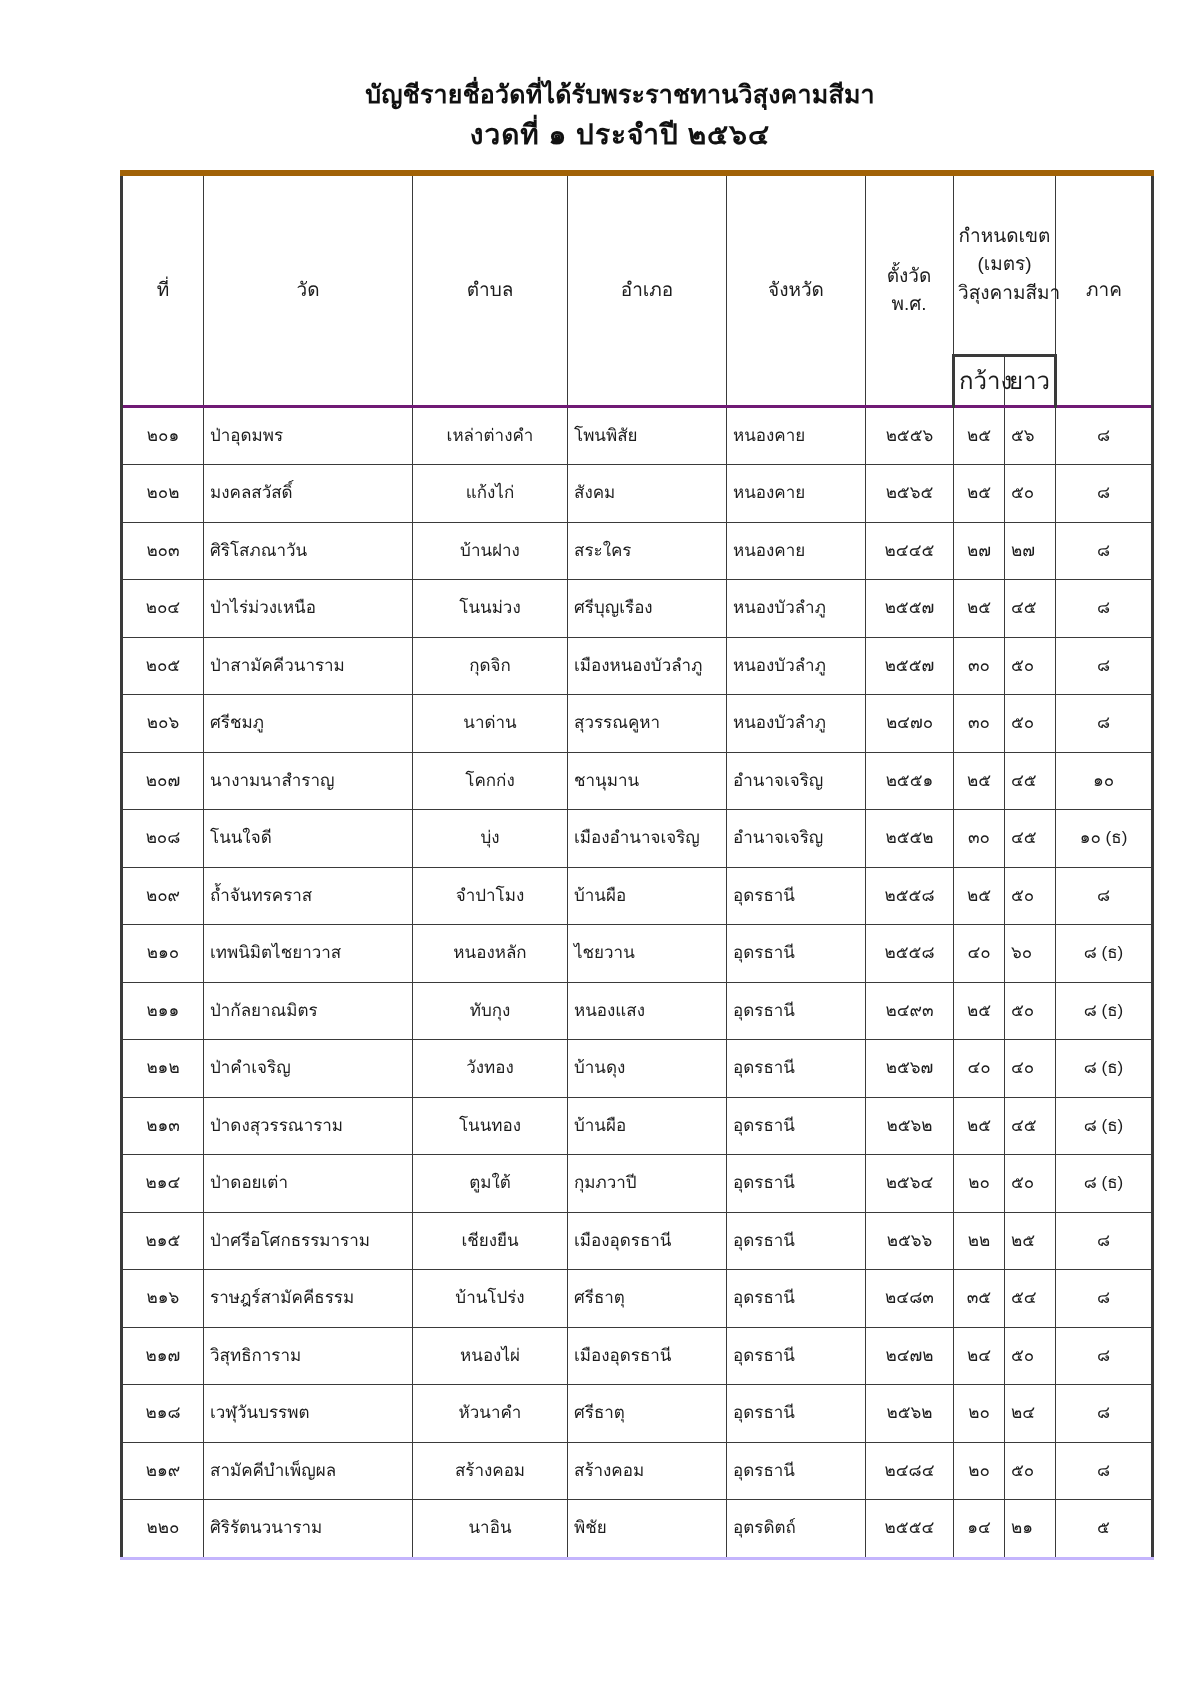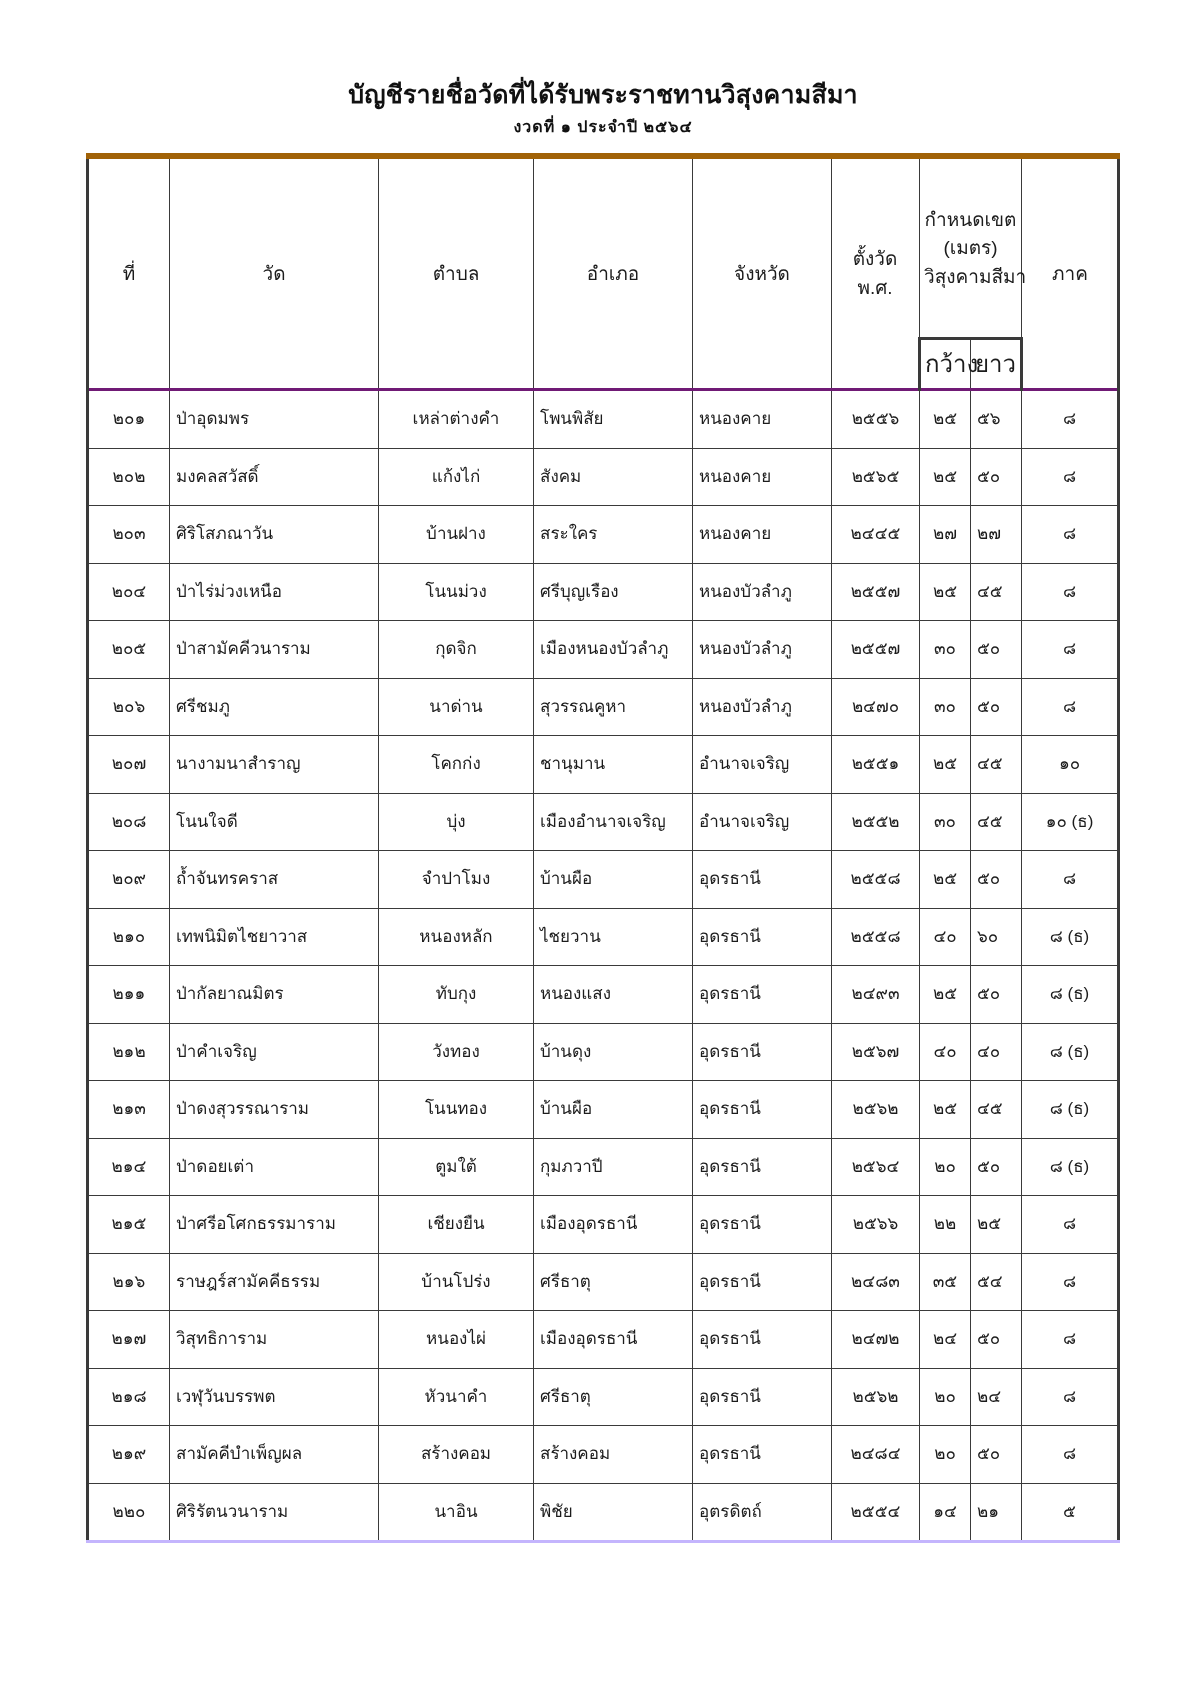--- a/index.html
+++ b/index.html
@@ -13,34 +13,34 @@
     height: 1701px;
     font-family: "Liberation Sans", "DejaVu Sans", sans-serif;
     color: #1a1a1a;
     position: relative;
     overflow: hidden;
   }
   .page {
     width: 1200px;
     height: 1311px;
     box-sizing: border-box;
-    padding: 78px 80px 60px 86px;
+    padding: 78px 80px 60px 120px;
   }
   .doc-title {
     text-align: center;
     font-size: 25px;
     font-weight: bold;
     letter-spacing: 0.2px;
     line-height: 1.35;
     margin: 0 0 4px 0;
     color: #111;
   }
   .doc-subtitle {
     text-align: center;
-    font-size: 16px;
+    font-size: 28px;
     font-weight: bold;
     line-height: 1.35;
     margin: 0 0 16px 0;
     color: #111;
     letter-spacing: 1px;
   }
   table.watlist {
     border-collapse: collapse;
     width: 1034px;
     table-layout: fixed;

